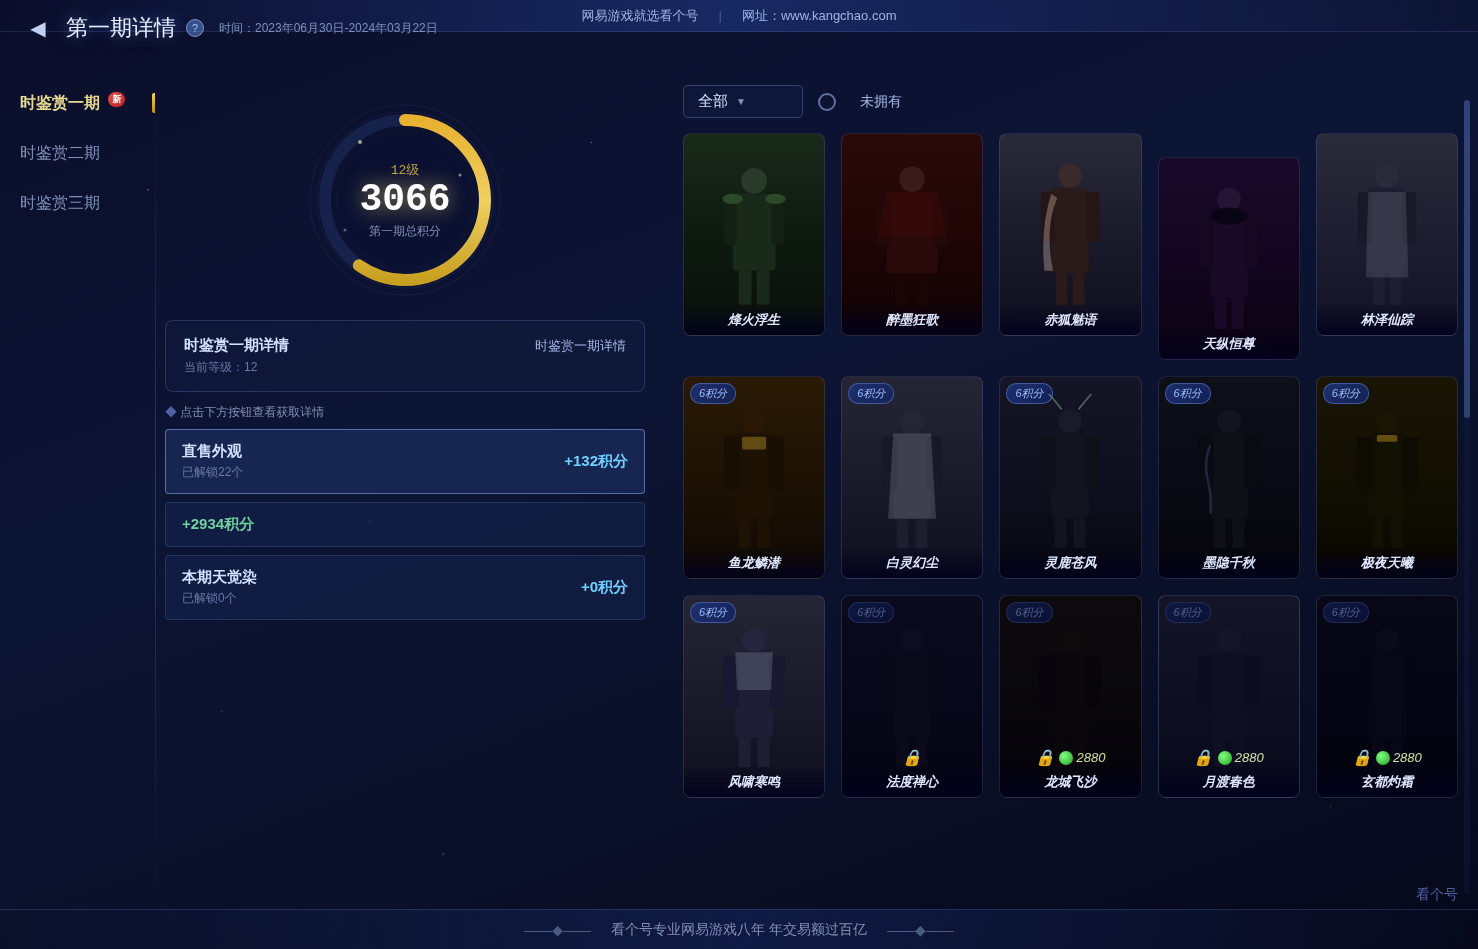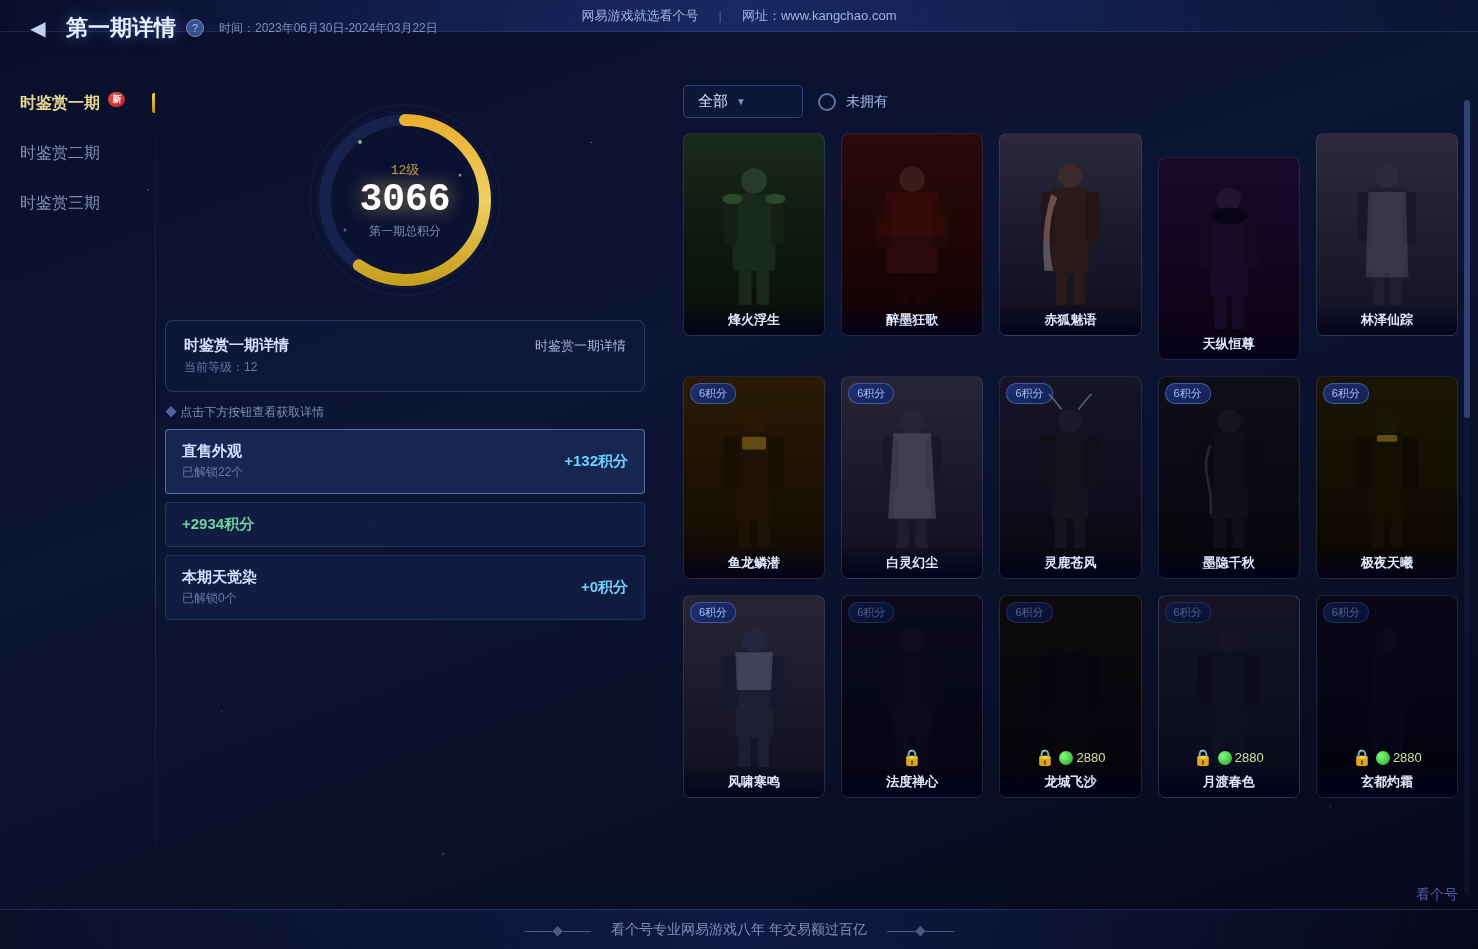--- a/index.html
+++ b/index.html
@@ -69,21 +69,21 @@
       height: 36px;
       display: flex;
       align-items: center;
       justify-content: center;
       cursor: pointer;
       font-size: 20px;
       color: #c0d0f0;
     }
     .page-title {
       font-size: 22px;
-      font-weight: bold;
+      font-weight: normal;
       color: #e8f0ff;
       text-shadow: 0 0 15px rgba(100,150,255,0.5);
     }
     .question-icon {
       width: 18px;
       height: 18px;
       border-radius: 50%;
       background: rgba(100,140,220,0.5);
       border: 1px solid #7090d0;
       display: flex;
@@ -312,41 +312,42 @@
       cursor: pointer;
       min-width: 120px;
     }
     .dropdown .arrow {
       font-size: 10px;
       color: #8090c0;
     }
     .radio-label {
       display: flex;
       align-items: center;
-      gap: 10px;
+      gap: 24px;
       font-size: 14px;
       color: #a0b4e0;
       cursor: pointer;
     }
     .radio-circle {
       width: 18px;
       height: 18px;
       border-radius: 50%;
       border: 2px solid #6070a0;
       background: transparent;
     }
 
     
     .char-grid {
       display: grid;
       grid-template-columns: repeat(5, 1fr);
       gap: 16px;
       overflow-y: auto;
       max-height: 760px;
       padding-right: 5px;
+      font-style: italic;
     }
     .char-grid::-webkit-scrollbar {
       width: 6px;
     }
     .char-grid::-webkit-scrollbar-track {
       background: rgba(20,30,70,0.4);
     }
     .char-grid::-webkit-scrollbar-thumb {
       background: rgba(80,110,180,0.5);
       border-radius: 3px;

